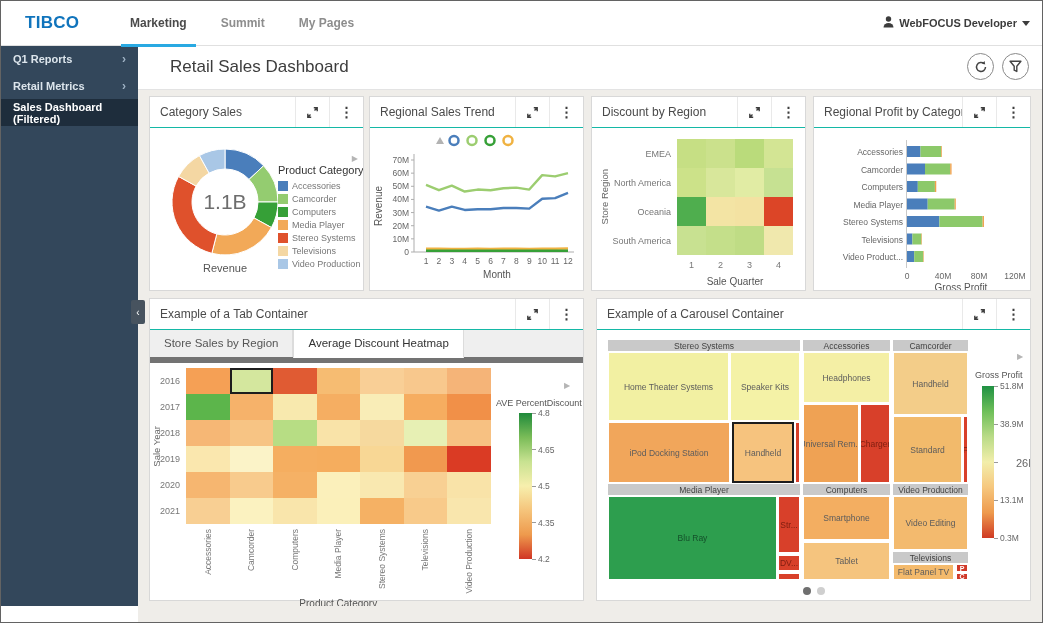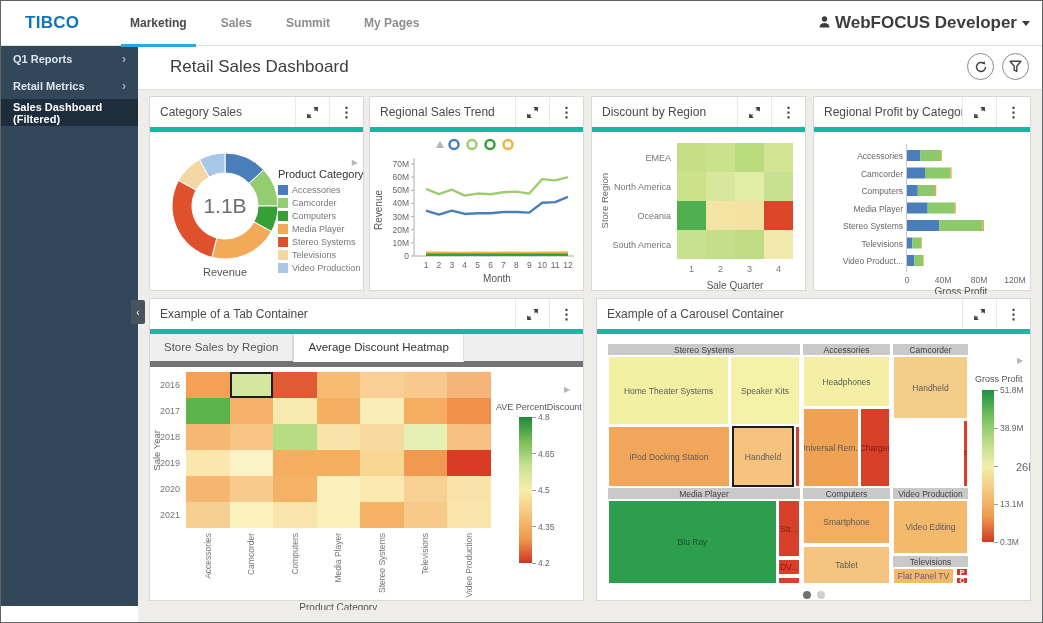--- a/index.html
+++ b/index.html
@@ -5,21 +5,21 @@
   html,body{margin:0;padding:0;background:#fff;}
   .app{position:relative;width:1043px;height:623px;border:1px solid #636363;box-sizing:border-box;
        background:#fff;font-family:"Liberation Sans",sans-serif;overflow:hidden;}
   
   .topbar{position:absolute;left:0;top:0;right:0;height:44px;background:#fff;border-bottom:1px solid #e0e0e0;z-index:4;}
   .logo{position:absolute;left:24px;top:0;line-height:44px;font-size:17px;font-weight:bold;color:#1074bc;letter-spacing:.3px;}
   .nav{position:absolute;left:112px;top:0;height:44px;display:flex;}
   .navitem{padding:0 17px;font-size:12px;font-weight:bold;color:#8d8d8d;line-height:44px;position:relative;cursor:pointer;}
   .navitem.active{color:#4a4a4a;}
   .navitem.active::after{content:'';position:absolute;left:8px;right:8px;bottom:-2px;height:3px;background:#29a9e2;}
-  .user{position:absolute;right:12px;top:0;height:44px;display:flex;align-items:center;gap:5px;font-size:17px;font-weight:bold;color:#3c3c3c;cursor:pointer;}
+  .user{position:absolute;right:12px;top:0;height:44px;display:flex;align-items:center;gap:5px;font-size:11px;font-weight:bold;color:#3c3c3c;cursor:pointer;}
   .caret{width:0;height:0;border-left:4px solid transparent;border-right:4px solid transparent;border-top:5px solid #3c3c3c;}
   
   .sidebar{position:absolute;left:0;top:44px;width:137px;bottom:16px;background:#33475b;z-index:3;}
   .sideitem{display:flex;justify-content:space-between;align-items:center;padding:0 12px;height:27px;font-size:11px;font-weight:bold;color:#dce5ec;cursor:pointer;}
   .sideitem .chev{color:#9fb2c4;font-size:12px;}
   .sideitem.active{background:#1e2d3c;color:#fff;}
   .collapse{position:absolute;left:130px;top:299px;width:14px;height:24px;background:#47535f;color:#fff;font-size:10px;
             display:flex;align-items:center;justify-content:center;border-radius:2px;z-index:6;cursor:pointer;}
   
   .pageheader{position:absolute;left:137px;top:44px;right:0;height:44px;background:#fff;border-bottom:1px solid #e3e3e3;z-index:2;}
@@ -28,42 +28,41 @@
   .cbtn{width:27px;height:27px;border:1px solid #8a8a8a;border-radius:50%;display:flex;align-items:center;justify-content:center;background:#fff;cursor:pointer;box-sizing:border-box;}
   
   .content{position:absolute;left:137px;top:88px;width:906px;bottom:0;background:#efede9;}
   .panel{position:absolute;background:#fff;border:1px solid #d8d8d8;box-sizing:border-box;}
   #p1{left:11px;top:7px;width:215px;height:195px;}
   #p2{left:231px;top:7px;width:215px;height:195px;}
   #p3{left:453px;top:7px;width:215px;height:195px;}
   #p4{left:675px;top:7px;width:218px;height:195px;}
   #p5{left:11px;top:209px;width:435px;height:303px;}
   #p6{left:458px;top:209px;width:435px;height:303px;}
-  .phead{height:30px;display:flex;align-items:stretch;border-bottom:5px solid #14b8a6;}
+  .phead{height:30px;display:flex;align-items:stretch;border-bottom:1px solid #14b8a6;}
   .ptitle{flex:1;font-size:12px;color:#4a4a4a;line-height:30px;padding-left:10px;white-space:nowrap;overflow:hidden;}
   .pact{width:33px;border-left:1px solid #e9e9e9;display:flex;align-items:center;justify-content:center;cursor:pointer;}
   .kebab{font-size:14px;color:#3d3d3d;font-weight:bold;}
   .pbody{position:relative;height:calc(100% - 31px);overflow:hidden;}
   .pbody5{position:relative;height:calc(100% - 58px);overflow:hidden;}
   .tabstrip{height:27px;background:#efefef;border-bottom:6px solid #737373;display:flex;align-items:stretch;}
   .tab{padding:0 14px;font-size:11.5px;color:#555;line-height:26px;border-right:1px solid #dcdcdc;background:#efefef;cursor:pointer;white-space:nowrap;}
   .tab.active{background:#fff;color:#333;border-left:1px solid #dcdcdc;margin-bottom:-1px;border-bottom:1px solid #fff;}
   .dots{position:absolute;left:50%;transform:translateX(-50%);bottom:5px;display:flex;gap:6px;}
   svg text{font-family:"Liberation Sans",sans-serif;}
 </style>
 </head>
 <body>
 
 <div class="app">
 
   <div class="topbar">
     <div class="logo">TIBCO</div>
     <div class="nav">
       <div class="navitem active">Marketing</div>
-      <div class="navitem">Sales</div>
       <div class="navitem">Summit</div>
       <div class="navitem">My Pages</div>
     </div>
     <div class="user">
       <span>
         <svg width="11" height="12" viewBox="0 0 11 12">
             <circle cx="5.5" cy="3" r="2.7" fill="#3c3c3c"></circle>
             <path d="M0.5,11.5 a5,4.6 0 0 1 10,0 z" fill="#3c3c3c"></path>
           </svg>
       </span>
@@ -444,20 +443,21 @@
           <div style="position: absolute; left: 296px; top: 222px; width: 75px; height: 11px; background: rgb(201, 201, 201); color: rgb(63, 63, 63); font-size: 8.5px; display: flex; align-items: center; justify-content: center; overflow: hidden; white-space: nowrap;">Televisions</div>
           <div style="position: absolute; left: 11px; top: 22px; width: 121px; height: 69px; background: rgb(242, 240, 162); box-sizing: border-box; border: 1px solid rgb(255, 255, 255); color: rgb(92, 92, 92); font-size: 8.5px; font-weight: normal; display: flex; align-items: center; justify-content: center; overflow: hidden; white-space: nowrap;">Home Theater Systems</div>
           <div style="position: absolute; left: 133px; top: 22px; width: 70px; height: 69px; background: rgb(244, 242, 166); box-sizing: border-box; border: 1px solid rgb(255, 255, 255); color: rgb(92, 92, 92); font-size: 8.5px; font-weight: normal; display: flex; align-items: center; justify-content: center; overflow: hidden; white-space: nowrap;">Speaker Kits</div>
           <div style="position: absolute; left: 11px; top: 92px; width: 122px; height: 61px; background: rgb(241, 166, 91); box-sizing: border-box; border: 1px solid rgb(255, 255, 255); color: rgb(92, 92, 92); font-size: 8.5px; font-weight: normal; display: flex; align-items: center; justify-content: center; overflow: hidden; white-space: nowrap;">iPod Docking Station</div>
           <div style="position: absolute; left: 135px; top: 92px; width: 62px; height: 61px; background: rgb(246, 195, 126); box-sizing: border-box; border: 2px solid rgb(28, 28, 28); color: rgb(92, 92, 92); font-size: 8.5px; font-weight: normal; display: flex; align-items: center; justify-content: center; overflow: hidden; white-space: nowrap;">Handheld</div>
           <div style="position: absolute; left: 198px; top: 92px; width: 5px; height: 61px; background: rgb(216, 64, 42); box-sizing: border-box; border: 1px solid rgb(255, 255, 255); color: rgb(92, 92, 92); font-size: 8.5px; font-weight: normal; display: flex; align-items: center; justify-content: center; overflow: hidden; white-space: nowrap;"></div>
           <div style="position: absolute; left: 206px; top: 22px; width: 87px; height: 51px; background: rgb(244, 239, 165); box-sizing: border-box; border: 1px solid rgb(255, 255, 255); color: rgb(92, 92, 92); font-size: 8.5px; font-weight: normal; display: flex; align-items: center; justify-content: center; overflow: hidden; white-space: nowrap;">Headphones</div>
           <div style="position: absolute; left: 206px; top: 74px; width: 56px; height: 79px; background: rgb(239, 162, 84); box-sizing: border-box; border: 1px solid rgb(255, 255, 255); color: rgb(92, 92, 92); font-size: 8.5px; font-weight: normal; display: flex; align-items: center; justify-content: center; overflow: hidden; white-space: nowrap;">Universal Rem...</div>
           <div style="position: absolute; left: 263px; top: 74px; width: 30px; height: 79px; background: rgb(216, 64, 42); box-sizing: border-box; border: 1px solid rgb(255, 255, 255); color: rgb(126, 29, 16); font-size: 8.5px; font-weight: normal; display: flex; align-items: center; justify-content: center; overflow: hidden; white-space: nowrap;">Charger</div>
           <div style="position: absolute; left: 296px; top: 22px; width: 75px; height: 63px; background: rgb(243, 205, 137); box-sizing: border-box; border: 1px solid rgb(255, 255, 255); color: rgb(92, 92, 92); font-size: 8.5px; font-weight: normal; display: flex; align-items: center; justify-content: center; overflow: hidden; white-space: nowrap;">Handheld</div>
+          <div style="position: absolute; left: 296px; top: 86px; width: 69px; height: 67px; background: rgb(242, 186, 107); box-sizing: border-box; border: 1px solid rgb(255, 255, 255); color: rgb(92, 92, 92); font-size: 8.5px; font-weight: normal; display: flex; align-items: center; justify-content: center; overflow: hidden; white-space: nowrap;">Standard</div>
           <div style="position: absolute; left: 366px; top: 86px; width: 5px; height: 67px; background: rgb(216, 64, 42); box-sizing: border-box; border: 1px solid rgb(255, 255, 255); color: rgb(126, 29, 16); font-size: 8.5px; font-weight: normal; display: flex; align-items: center; justify-content: center; overflow: hidden; white-space: nowrap;">P</div>
           <div style="position: absolute; left: 11px; top: 166px; width: 169px; height: 84px; background: rgb(45, 158, 78); box-sizing: border-box; border: 1px solid rgb(255, 255, 255); color: rgb(20, 80, 42); font-size: 8.5px; font-weight: normal; display: flex; align-items: center; justify-content: center; overflow: hidden; white-space: nowrap;">Blu Ray</div>
           <div style="position: absolute; left: 181px; top: 166px; width: 22px; height: 57px; background: rgb(216, 64, 42); box-sizing: border-box; border: 1px solid rgb(255, 255, 255); color: rgb(126, 29, 16); font-size: 8.5px; font-weight: normal; display: flex; align-items: center; justify-content: center; overflow: hidden; white-space: nowrap;">Str...</div>
           <div style="position: absolute; left: 181px; top: 225px; width: 22px; height: 16px; background: rgb(216, 64, 42); box-sizing: border-box; border: 1px solid rgb(255, 255, 255); color: rgb(126, 29, 16); font-size: 8.5px; font-weight: normal; display: flex; align-items: center; justify-content: center; overflow: hidden; white-space: nowrap;">DV...</div>
           <div style="position: absolute; left: 181px; top: 243px; width: 22px; height: 7px; background: rgb(216, 64, 42); box-sizing: border-box; border: 1px solid rgb(255, 255, 255); color: rgb(92, 92, 92); font-size: 8.5px; font-weight: normal; display: flex; align-items: center; justify-content: center; overflow: hidden; white-space: nowrap;"></div>
           <div style="position: absolute; left: 206px; top: 166px; width: 87px; height: 44px; background: rgb(243, 174, 97); box-sizing: border-box; border: 1px solid rgb(255, 255, 255); color: rgb(92, 92, 92); font-size: 8.5px; font-weight: normal; display: flex; align-items: center; justify-content: center; overflow: hidden; white-space: nowrap;">Smartphone</div>
           <div style="position: absolute; left: 206px; top: 212px; width: 87px; height: 38px; background: rgb(245, 196, 126); box-sizing: border-box; border: 1px solid rgb(255, 255, 255); color: rgb(92, 92, 92); font-size: 8.5px; font-weight: normal; display: flex; align-items: center; justify-content: center; overflow: hidden; white-space: nowrap;">Tablet</div>
           <div style="position: absolute; left: 296px; top: 166px; width: 75px; height: 54px; background: rgb(243, 186, 110); box-sizing: border-box; border: 1px solid rgb(255, 255, 255); color: rgb(92, 92, 92); font-size: 8.5px; font-weight: normal; display: flex; align-items: center; justify-content: center; overflow: hidden; white-space: nowrap;">Video Editing</div>
           <div style="position: absolute; left: 296px; top: 234px; width: 61px; height: 16px; background: rgb(244, 186, 108); box-sizing: border-box; border: 1px solid rgb(255, 255, 255); color: rgb(92, 92, 92); font-size: 8.5px; font-weight: normal; display: flex; align-items: center; justify-content: center; overflow: hidden; white-space: nowrap;">Flat Panel TV</div>
           <div style="position: absolute; left: 359px; top: 234px; width: 12px; height: 8px; background: rgb(208, 58, 42); box-sizing: border-box; border: 1px solid rgb(255, 255, 255); color: rgb(255, 255, 255); font-size: 7px; font-weight: bold; display: flex; align-items: center; justify-content: center; overflow: hidden; white-space: nowrap;">P</div>

